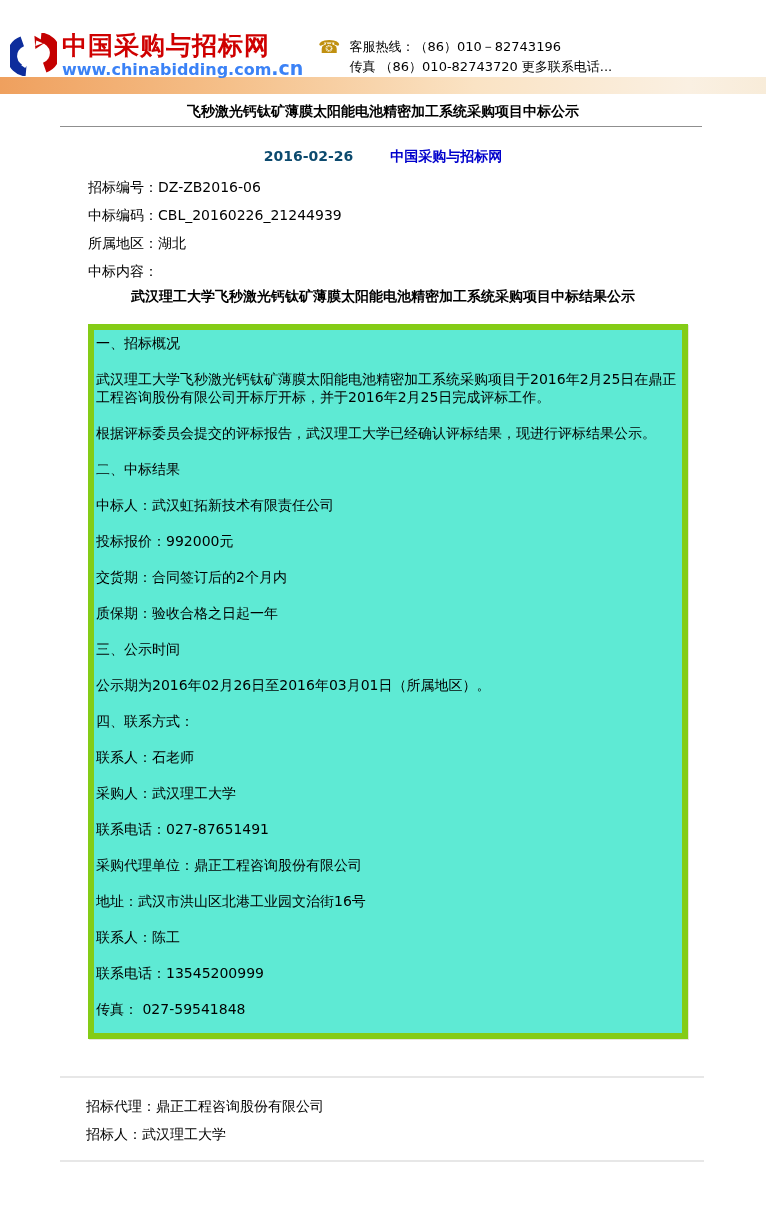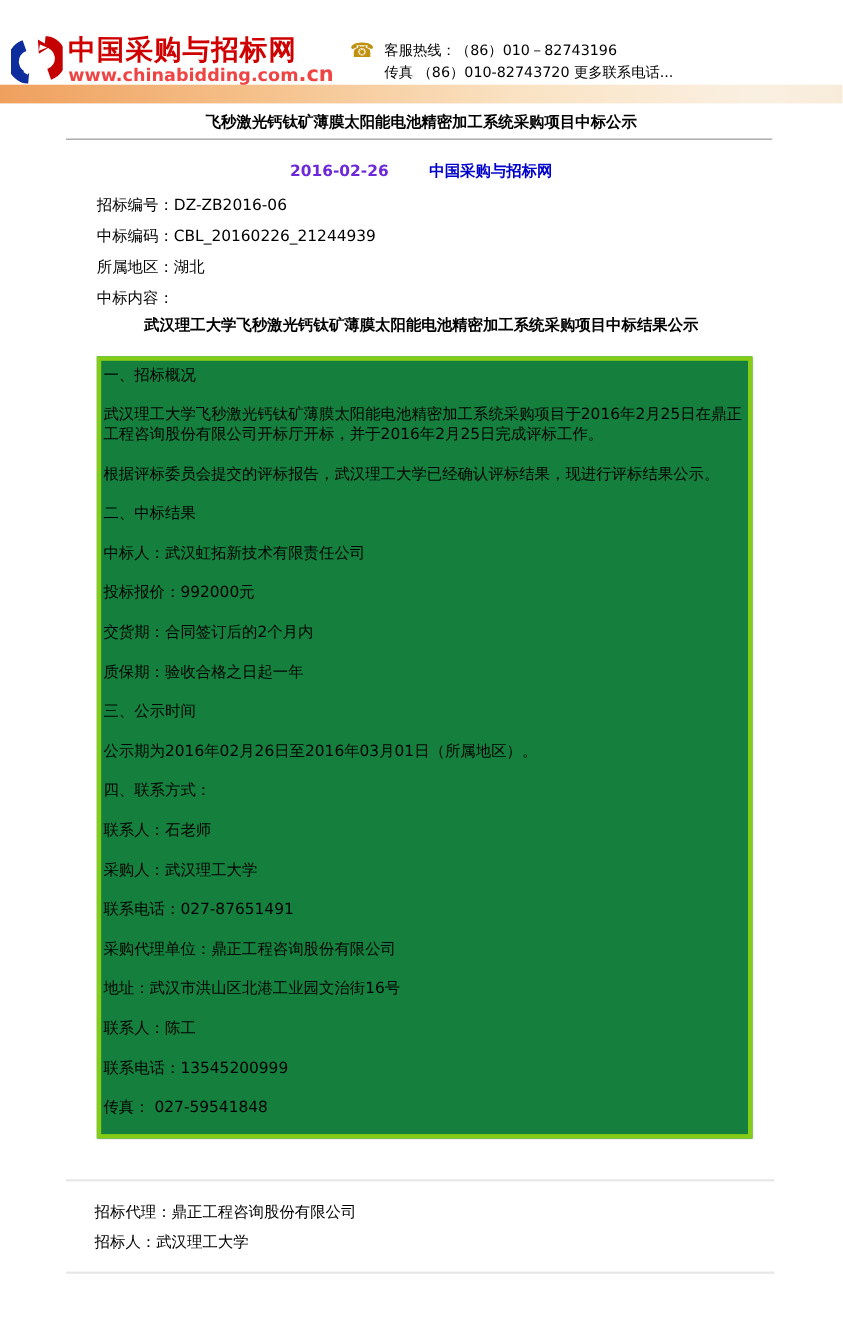--- a/index.html
+++ b/index.html
@@ -6,41 +6,41 @@
   body{
     width:766px;height:1206px;overflow:hidden;background:#ffffff;
     font-family:"DejaVu Sans",sans-serif;font-size:14px;color:#000;
   }
   
   .header{display:flex;align-items:flex-start;padding:33px 0 0 10px;height:44px;}
   .logo{display:flex;align-items:flex-start;width:300px;cursor:pointer;}
   .logo-icon{width:47px;height:43px;flex:none;}
   .logo-text{margin-left:5px;line-height:1;}
   .site-name{color:#cf0000;font-size:25px;font-weight:bold;letter-spacing:1px;white-space:nowrap;}
-  .site-url{color:#ef4444;font-size:16px;font-weight:bold;white-space:nowrap;margin-top:1px;}
+  .site-url{color:#3b82f6;font-size:16px;font-weight:bold;white-space:nowrap;margin-top:1px;}
   .site-url .cn{font-size:19px;font-weight:900;}
   .contact{display:flex;margin-left:8px;margin-top:4px;}
   .phone-icon{font-size:18px;color:#c09010;margin-right:9px;line-height:20px;}
   .contact-lines{font-size:13px;line-height:20px;white-space:nowrap;}
   .more-link{color:#000000;cursor:pointer;margin-left:4px;}
   
   .gradient-bar{height:17px;background:linear-gradient(to right,#efa05e,#f5c08a 30%,#fae3c4 62%,#faf0e2 90%,#f8ecd9);}
   
   .article-title{text-align:center;font-size:14px;font-weight:bold;margin:8px 0 0 0;line-height:18px;}
   .title-hr{height:1px;background:#8f8f8f;margin:6px 64px 0 60px;}
   .date-row{text-align:center;margin-top:20px;font-size:14px;font-weight:bold;line-height:18px;}
-  .publish-date{color:#6d28d9;}
+  .publish-date{color:#0c4a6e;}
   .source-link{color:#0000cc;margin-left:37px;cursor:pointer;}
   .meta{margin:8px 0 0 88px;}
   .meta-row{height:28px;line-height:28px;white-space:nowrap;}
   .result-title{text-align:center;font-size:14px;font-weight:bold;margin:2px 0 0 0;line-height:18px;}
   .content-box{
     width:584px;margin:19px 0 0 88px;
-    border:4px solid #84cc16;box-shadow:1px 1px 0 #e9e6d9;
-    padding:0 2px;background:#15803d;
+    border:6px solid #84cc16;box-shadow:1px 1px 0 #e9e6d9;
+    padding:0 2px;background:#5eead4;
   }
   .content-box p{margin:18px 0;line-height:18px;font-size:14px;}
   .content-box p:first-child{margin-top:4px;}
   .content-box p:last-child{margin-bottom:15px;}
   
   .divider{height:2px;background:#e7e7e7;margin:0 62px 0 60px;}
   .divider.first{margin-top:37px;}
   .divider.last{margin-top:12px;}
   .footer-fields{margin:14px 2px 0 86px;}
   .footer-row{height:28px;line-height:28px;white-space:nowrap;}

